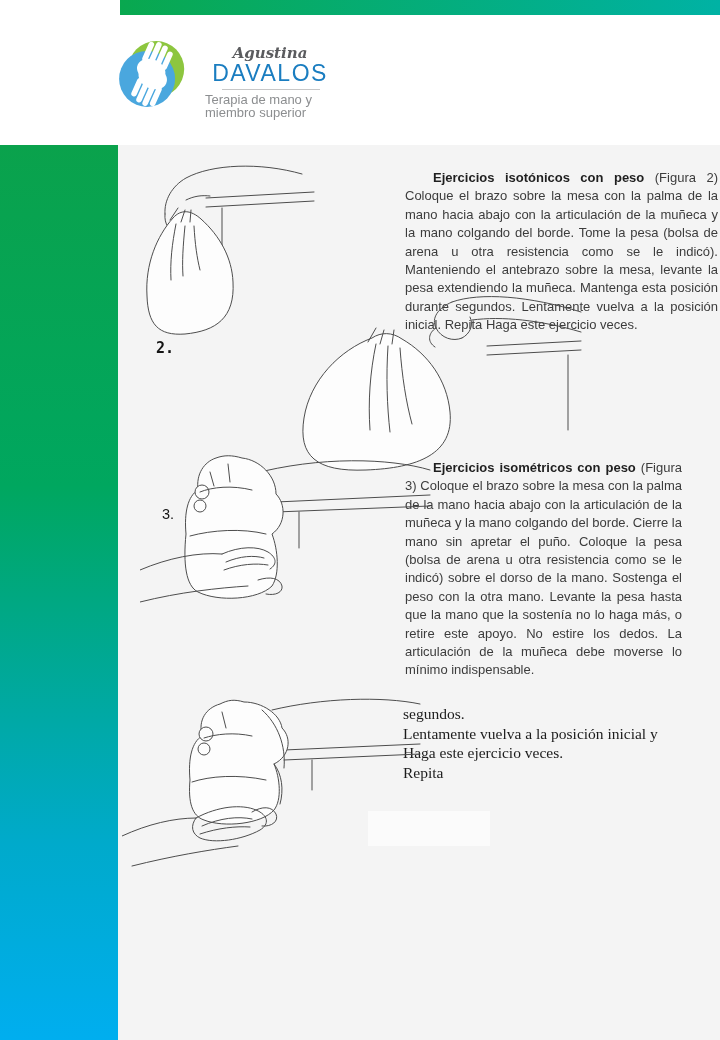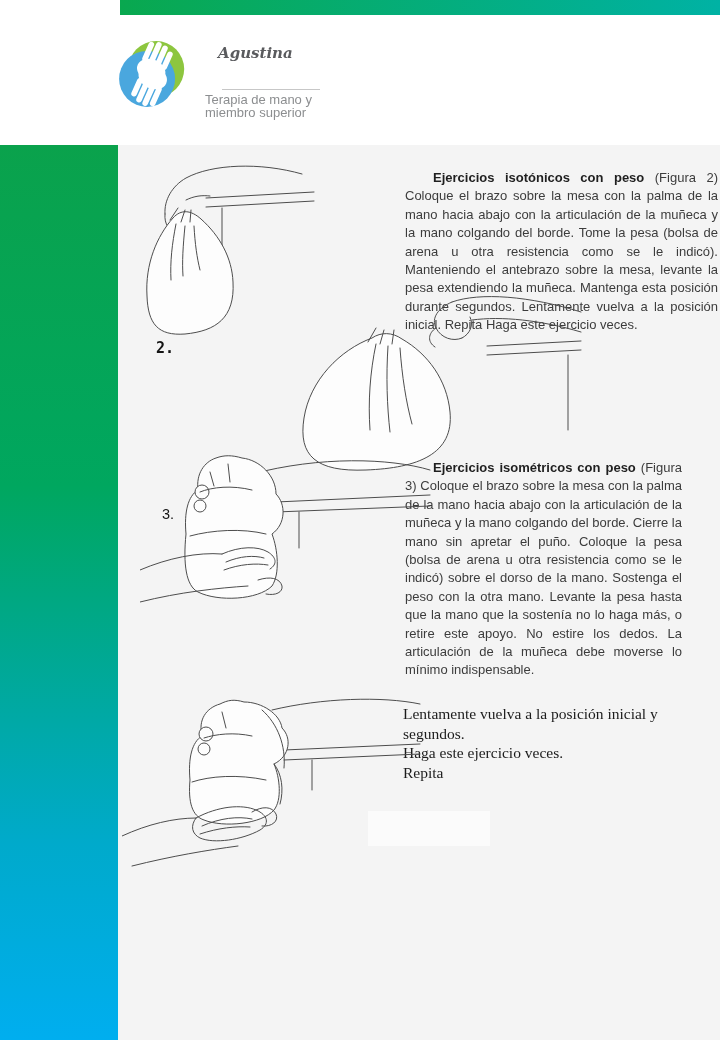--- a/index.html
+++ b/index.html
@@ -9,21 +9,21 @@
     font-family:"Liberation Sans", sans-serif;
   }
   .content-bg { position:absolute; left:118px; top:145px; width:602px; height:895px; background:#f4f4f4; }
   .side-band  { position:absolute; left:0; top:145px; width:118px; height:895px;
                 background:linear-gradient(180deg,#0aa24c 0%, #00a75f 38%, #00aacb 78%, #00aeef 100%); }
   .top-bar    { position:absolute; left:120px; top:0; width:600px; height:15px;
                 background:linear-gradient(90deg,#09a84f 0%, #00b2a4 100%); }
 
   
   .logo-icon { position:absolute; left:117px; top:39px; width:70px; height:70px; }
-  .logo-script { position:absolute; left:218px; top:44px; width:104px; text-align:left;
+  .logo-script { position:absolute; left:218px; top:44px; width:104px; text-align:center;
                  font-family:"DejaVu Serif", serif; font-style:italic; font-weight:bold;
                  font-size:15px; color:#5a5b5e; }
   .logo-caps { position:absolute; left:210px; top:60px; width:120px; text-align:center;
                font-size:23px; letter-spacing:1.5px; color:#1a7dc0; }
   .logo-rule { position:absolute; left:222px; top:89px; width:98px; height:1px; background:#c7c7c7; }
   .logo-tagline { position:absolute; left:205px; top:93px; width:130px; text-align:left;
                   font-size:13px; line-height:13px; color:#8c8e90; }
 
   .websites { position:absolute; left:448px; top:51px; width:196px; text-align:center;
               font-size:15.5px; font-weight:bold; line-height:23px; color:#c8c8c8; }
@@ -70,36 +70,37 @@
     </g>
     <g fill="#ffffff" transform="rotate(204 50 50) translate(28 6)">
       <rect x="0" y="2" width="8" height="30" rx="4"></rect>
       <rect x="10" y="-2" width="8" height="34" rx="4"></rect>
       <rect x="20" y="-1" width="8" height="33" rx="4"></rect>
       <rect x="30" y="4" width="8" height="28" rx="4"></rect>
       <ellipse cx="19" cy="40" rx="21" ry="16"></ellipse>
     </g>
   </svg>
   <div class="logo-script">Agustina</div>
+  <div class="logo-caps">DAVALOS</div>
   <div class="logo-rule"></div>
   <div class="logo-tagline">
     <div>Terapia de mano y</div>
     <div>miembro superior</div>
   </div>
 
   <div class="websites">
   </div>
 
   <p class="para para1"><strong>Ejercicios isotónicos con peso</strong> <span>(Figura 2)</span> <span>Coloque el brazo sobre la mesa con la palma de la mano hacia abajo con la articulación de la muñeca y la mano colgando del borde. Tome la pesa (bolsa de arena u otra resistencia como se le indicó). Manteniendo el antebrazo sobre la mesa, levante la pesa extendiendo la muñeca. Mantenga esta posición durante segundos. Lentamente vuelva a la posición inicial. Repita Haga este ejercicio veces.</span></p>
 
   <p class="para para2"><strong>Ejercicios isométricos con peso</strong> <span>(Figura 3)</span> <span>Coloque el brazo sobre la mesa con la palma de la mano hacia abajo con la articulación de la muñeca y la mano colgando del borde. Cierre la mano sin apretar el puño. Coloque la pesa (bolsa de arena u otra resistencia como se le indicó) sobre el dorso de la mano. Sostenga el peso con la otra mano. Levante la pesa hasta que la mano que la sostenía no lo haga más, o retire este apoyo. No estire los dedos. La articulación de la muñeca debe moverse lo mínimo indispensable.</span></p>
 
   <div class="note">
+    <div>segundos.</div>
     <div>Lentamente vuelva a la posición inicial y</div>
-    <div>segundos.</div>
     <div>Haga este ejercicio veces.</div>
     <div>Repita</div>
   </div>
 
   <div class="fig-num2">2.</div>
   <div class="fig-num3">3.</div>
 
   <svg class="illus" style="left:140px; top:162px;" width="445" height="316" viewBox="0 0 445 316">
 
     <path class="sketch" d="M162,12 C120,0 72,2 46,16 C32,24 24,38 25,52"></path>

